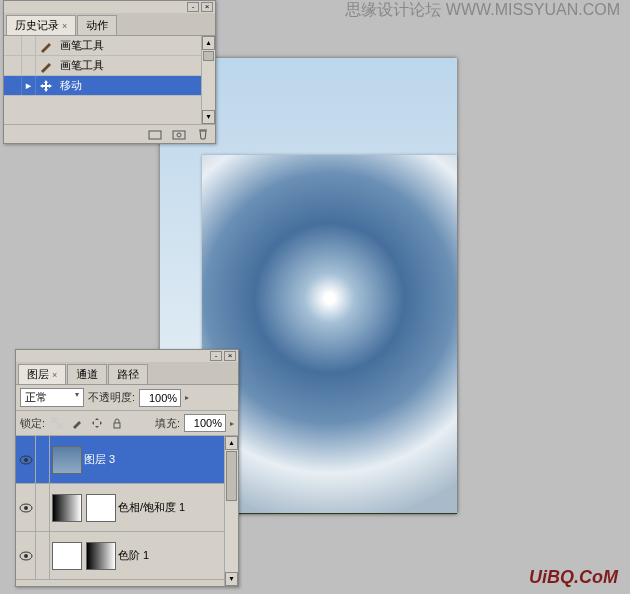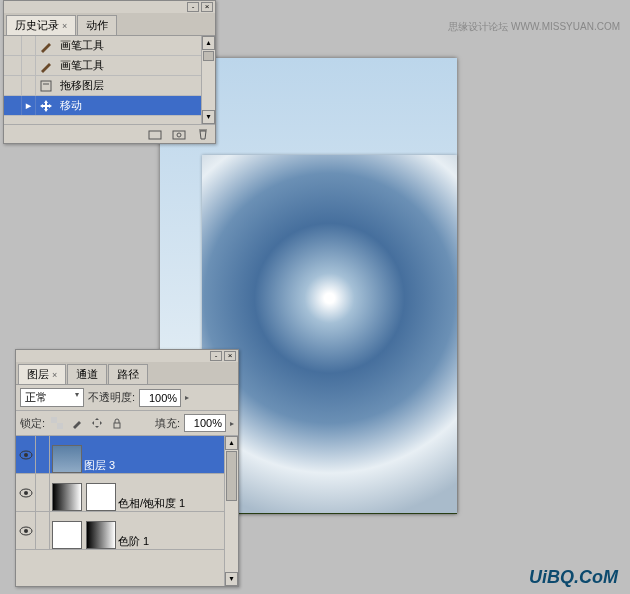--- a/index.html
+++ b/index.html
@@ -1,18 +1,18 @@
 <!DOCTYPE html>
 <html><head>
 <meta charset="utf-8">
 <style>
 *{margin:0;padding:0;box-sizing:border-box;font-family:"Microsoft YaHei",Arial,sans-serif;font-size:11px}
 body{width:630px;height:594px;background:#bfbfbf;position:relative;overflow:hidden}
-.watermark1{position:absolute;right:10px;top:20px;color:#888;font-size:10px}
-.watermark2{position:absolute;right:12px;bottom:6px;color:#0c4a6e;font-size:18px;font-weight:bold;font-style:italic}
+.watermark1{position:absolute;right:10px;top:0;color:#888;font-size:16px}
+.watermark2{position:absolute;right:12px;bottom:6px;color:#7f1d1d;font-size:18px;font-weight:bold;font-style:italic}
 .canvas{position:absolute;left:160px;top:58px;width:297px;height:456px;background:linear-gradient(#bcd6eb,#e4eef5 75%,#2d4517 75%,#2d4517);box-shadow:0 0 4px rgba(0,0,0,.5)}
 .sky-img{position:absolute;left:202px;top:155px;width:255px;height:358px;background:radial-gradient(circle at 50% 40%,#fff 2%,#a5c0d6 10%,#466f9d 30%,#6b90b5 50%,#e8eff4 70%,#a9bbcb 90%);box-shadow:0 0 3px rgba(0,0,0,.3)}
 .panel{position:absolute;background:#d4d0c8;border:1px solid #888;box-shadow:1px 1px 3px rgba(0,0,0,.3)}
 .tabs{display:flex;background:#c8c4bc;border-bottom:1px solid #999;padding:2px 2px 0}
 .tab{padding:2px 8px;background:#d4d0c8;border:1px solid #999;border-bottom:none;margin-right:1px;cursor:pointer;display:flex;align-items:center;gap:3px}
 .tab.active{background:#e8e4dc}
 .tab .x{color:#666;font-size:9px}
 .panel-top{display:flex;justify-content:flex-end;padding:1px 2px;gap:2px}
 .wbtn{width:12px;height:10px;background:#d4d0c8;border:1px solid #888;font-size:8px;text-align:center;line-height:8px;cursor:pointer}
 .hrow{display:flex;align-items:center;height:20px;border-bottom:1px solid #bbb;background:#d4d0c8;padding-left:4px}
@@ -29,21 +29,21 @@
 .ficon{width:16px;height:14px;cursor:pointer;display:flex;align-items:center;justify-content:center}
 .history{left:3px;top:0;width:213px}
 .layers{left:15px;top:349px;width:224px}
 .lay-row{display:flex;align-items:center;padding:3px 4px;gap:4px;border-bottom:1px solid #aaa}
 .lay-label{color:#333}
 .sel-box{border:1px solid #888;background:#fff;padding:1px 4px;display:flex;align-items:flex-start;gap:4px}
 .pct{border:1px solid #888;background:#fff;padding:2px 3px;width:42px;text-align:right}
 .tri{font-size:8px;color:#555;cursor:pointer}
 .lay-list{display:flex}
 .lay-items{flex:1}
-.litem{display:flex;align-items:flex-end;height:38px;border-bottom:1px solid #aaa;background:#d4d0c8}
+.litem{display:flex;align-items:center;height:48px;border-bottom:1px solid #aaa;background:#d4d0c8}
 .litem.sel{background:#3d6cc8;color:#fff}
 .eye{width:20px;text-align:center;border-right:1px solid #aaa;height:100%;display:flex;align-items:center;justify-content:center;cursor:pointer}
 .link{width:14px;border-right:1px solid #aaa;height:100%}
 .thumb{width:30px;height:28px;border:1px solid #666;margin:0 2px;background:#fff}
 .thumb.sky{background:linear-gradient(#5a7fa5,#8faac5)}
 .thumb.grad{background:linear-gradient(to right,#000,#fff)}
 .thumb.wht{background:#fff}
 .thumb.curve{background:#fff;position:relative}
 .thumb.curve::after{content:"";position:absolute;inset:2px;border-left:1px solid #999;border-bottom:1px solid #999}
 svg{display:block}
@@ -83,31 +83,20 @@
       <div class="hrow">
           <div class="hcol"></div>
           <div class="hcol"></div>
           <div class="hicon">
             <svg width="14" height="14">
               <path d="M2 12 L10 4 L12 6 L4 14 Z" fill="#6a4a2a"></path>
             </svg>
           </div>
           <div class="htext">画笔工具</div>
         </div>
-      <div class="hrow">
-          <div class="hcol"></div>
-          <div class="hcol"></div>
-          <div class="hicon">
-            <svg width="14" height="14">
-              <rect x="2" y="2" width="10" height="10" fill="none" stroke="#555"></rect>
-              <line x1="4" y1="5" x2="10" y2="5" stroke="#555"></line>
-            </svg>
-          </div>
-          <div class="htext">拖移图层</div>
-        </div>
       <div class="hrow sel">
           <div class="hcol" style="border-color:#5a7fc8"></div>
           <div class="hcol" style="border-color:#5a7fc8;display:flex;align-items:center;justify-content:center">▸</div>
           <div class="hicon">
             <svg width="14" height="14">
               <path d="M7 1 L9 4 L8 4 L8 6 L10 6 L10 5 L13 7 L10 9 L10 8 L8 8 L8 10 L9 10 L7 13 L5 10 L6 10 L6 8 L4 8 L4 9 L1 7 L4 5 L4 6 L6 6 L6 4 L5 4 Z" fill="#fff"></path>
             </svg>
           </div>
           <div class="htext">移动</div>
         </div>

